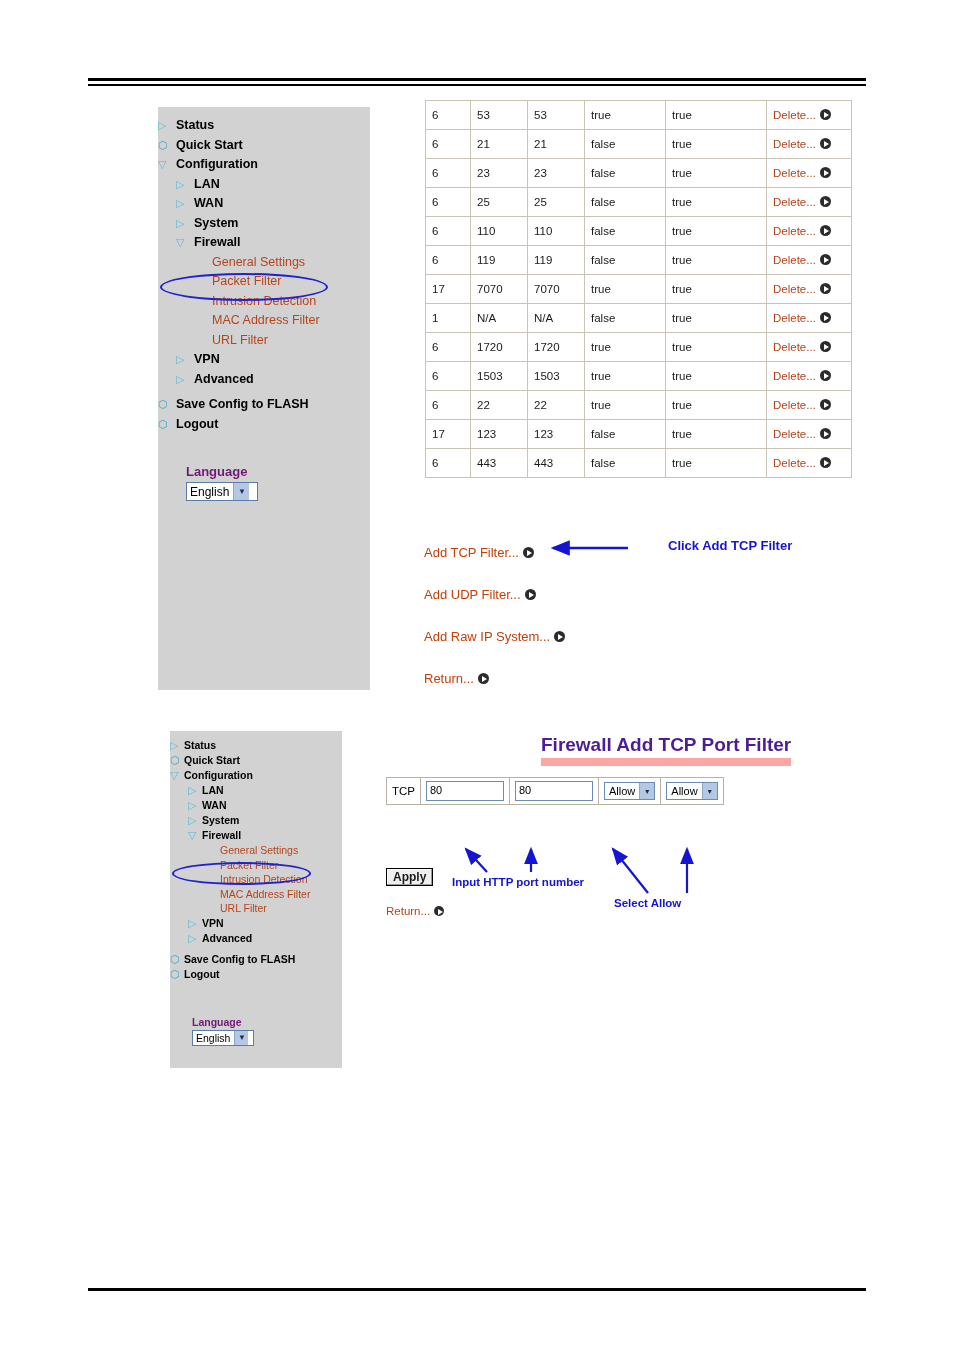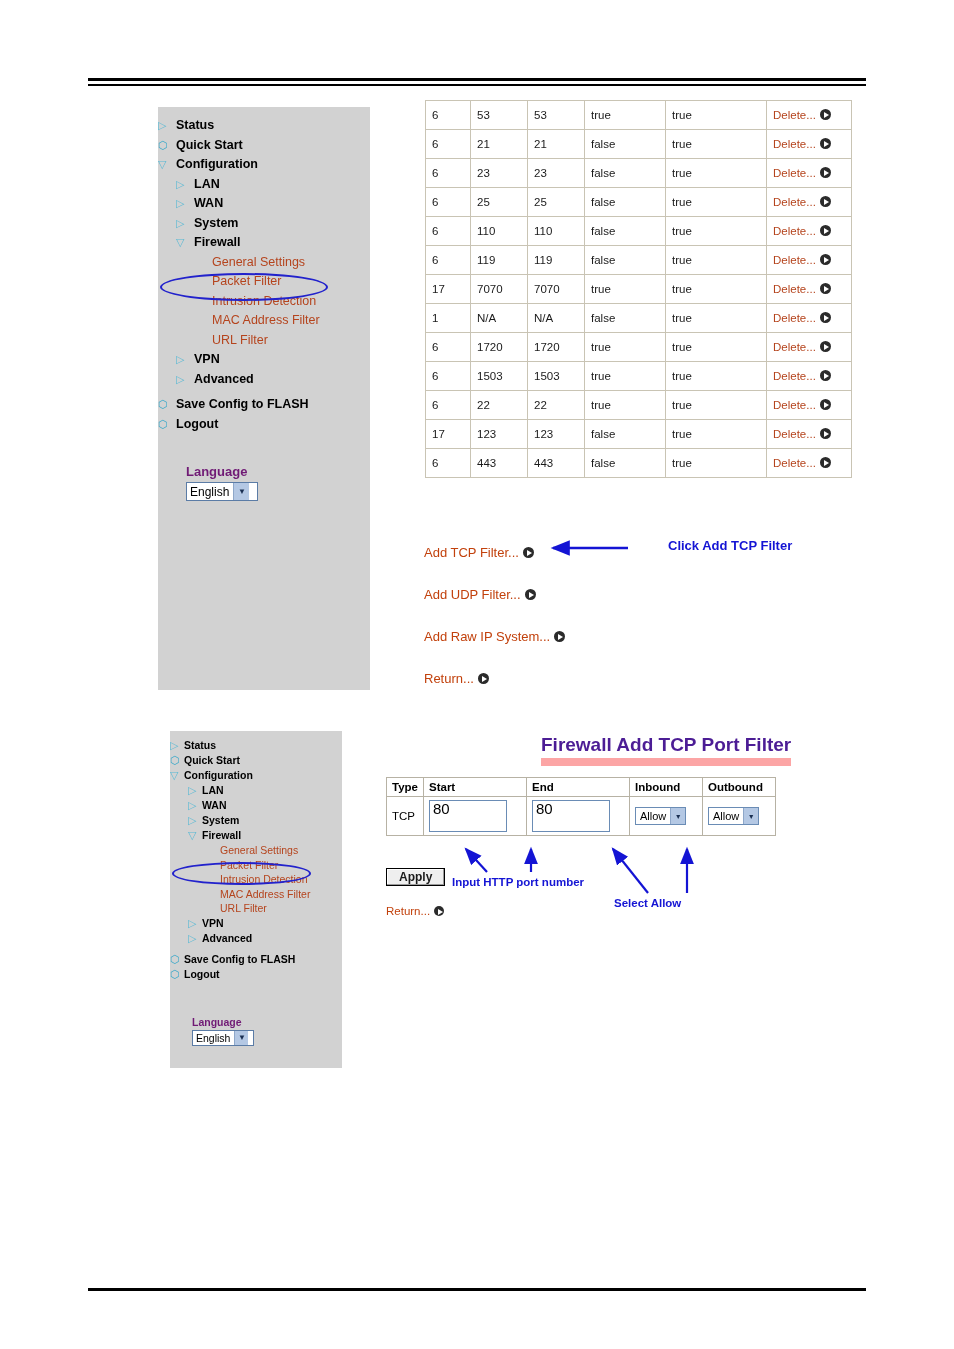--- a/index.html
+++ b/index.html
@@ -200,25 +200,25 @@
   .form-table td {
     border: 1px solid #b7b2a4;
     padding: 3px 5px;
     vertical-align: middle;
     white-space: nowrap;
   }
   .form-table td.hd { font-weight: bold; }
   .txtbox {
     display: inline-block;
     width: 78px;
-    height: 32px;
+    height: 20px;
     line-height: 16px;
     background: #ffffff;
     border: 1px solid #6a8cb5;
-    font-size: 15px;
+    font-size: 11px;
     padding: 0 3px;
     box-sizing: border-box;
     color: #000;
   }
   .selbox {
     display: inline-flex;
     align-items: stretch;
     height: 18px;
     background: #ffffff;
     border: 1px solid #6a8cb5;
@@ -240,21 +240,21 @@
     justify-content: center;
     font-size: 7px;
     color: #1a2f52;
   }
   .apply-btn {
     position: absolute;
     left: 386px;
     top: 868px;
     background: #efefef;
     border: 1px solid #000;
-    padding: 1px 12px;
+    padding: 1px 6px;
     font-size: 12px;
     font-weight: bold;
     color: #1a1a1a;
     box-shadow: inset -1px -1px 0 #9a9a9a, inset 1px 1px 0 #ffffff;
   }
 </style>
 </head>
 <body>
 
 <div class="rule-top"></div>
@@ -537,27 +537,20 @@
     </div>
   </div>
 </div>
 
 <div class="ellipse" style="left:172px; top:862px; width:139px; height:23px;"></div>
 
 <div class="panel-heading" style="left:541px; top:734px;">Firewall Add TCP Port Filter</div>
 
 <table class="form-table">
   <tbody>
-    <tr>
-      <td class="hd">Type</td>
-      <td class="hd" style="width:92px;">Start</td>
-      <td class="hd" style="width:92px;">End</td>
-      <td class="hd" style="width:62px;">Inbound</td>
-      <td class="hd" style="width:62px;">Outbound</td>
-    </tr>
     <tr>
       <td>TCP</td>
       <td>
         <span class="txtbox">80</span>
       </td>
       <td>
         <span class="txtbox">80</span>
       </td>
       <td>
         <span class="selbox">

